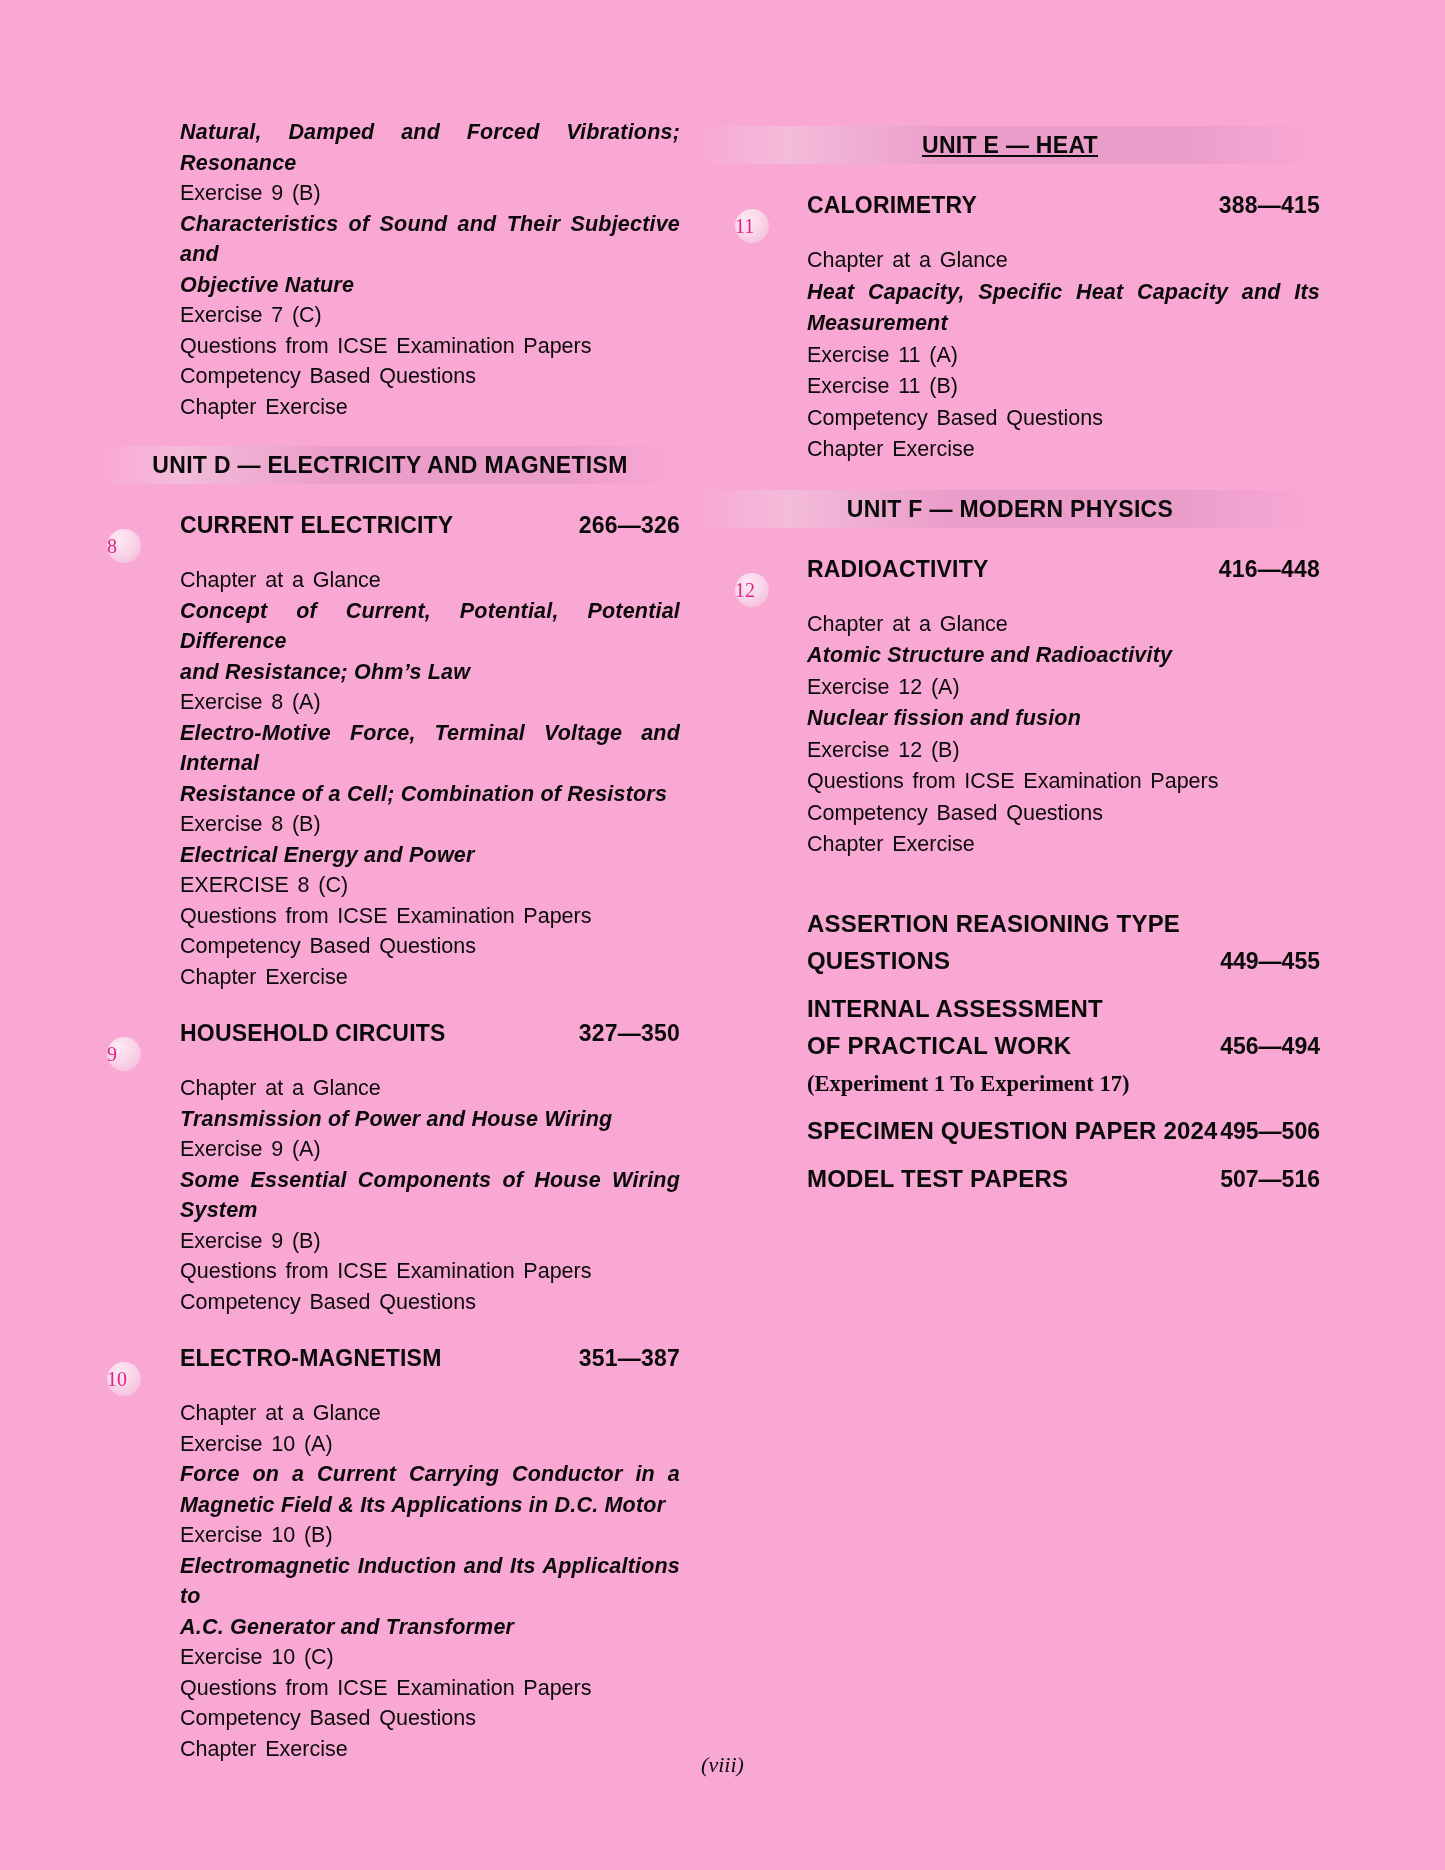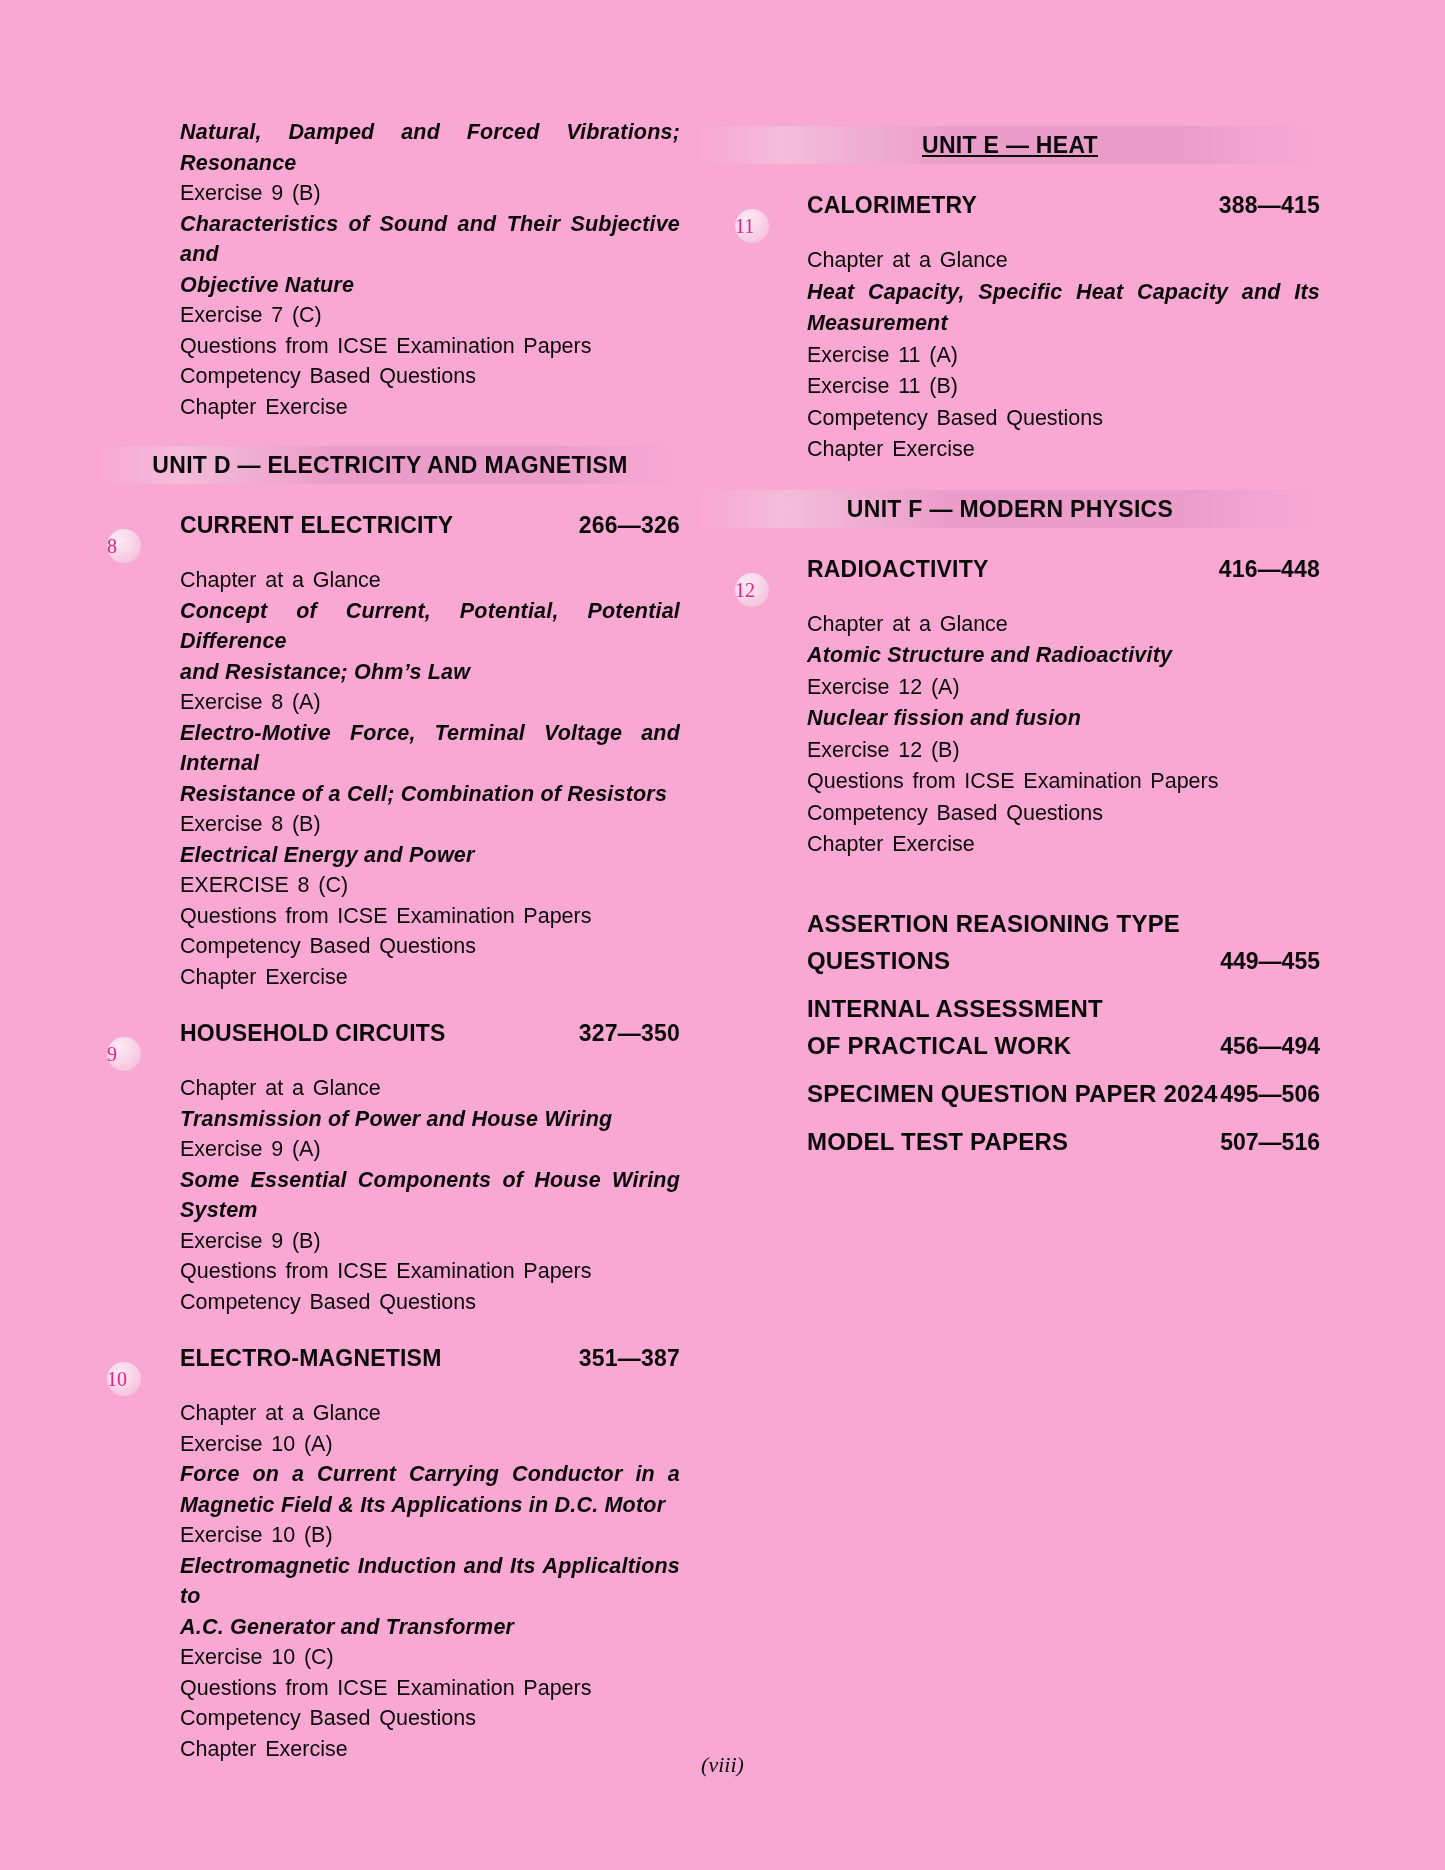--- a/index.html
+++ b/index.html
@@ -274,20 +274,21 @@
       </div>
 
       <div class="end-sec">
         <div class="end-line">
           <span class="end-title">INTERNAL ASSESSMENT</span>
         </div>
         <div class="end-line">
           <span class="end-title">OF PRACTICAL WORK</span>
           <span class="end-pages">456—494</span>
         </div>
+        <div class="end-note">(Experiment 1 To Experiment 17)</div>
       </div>
 
       <div class="end-sec">
         <div class="end-line">
           <span class="end-title">SPECIMEN QUESTION PAPER 2024</span>
           <span class="end-pages">495—506</span>
         </div>
       </div>
 
       <div class="end-sec">

